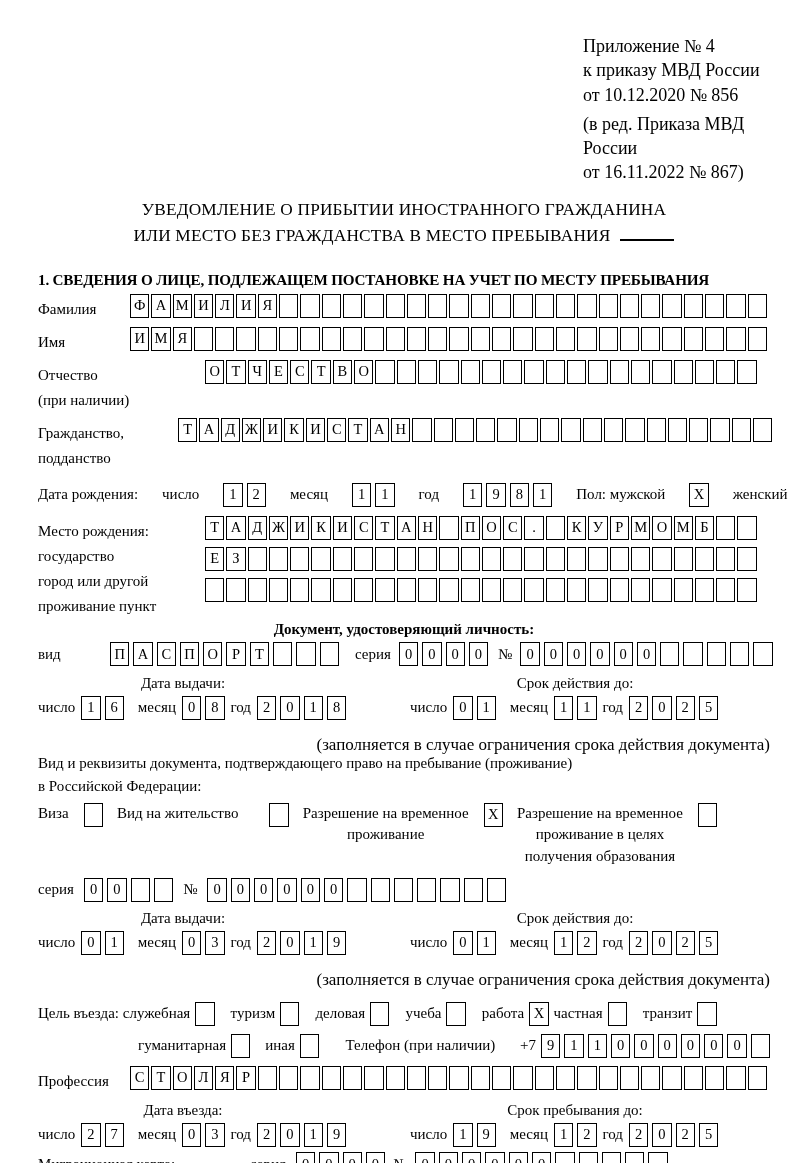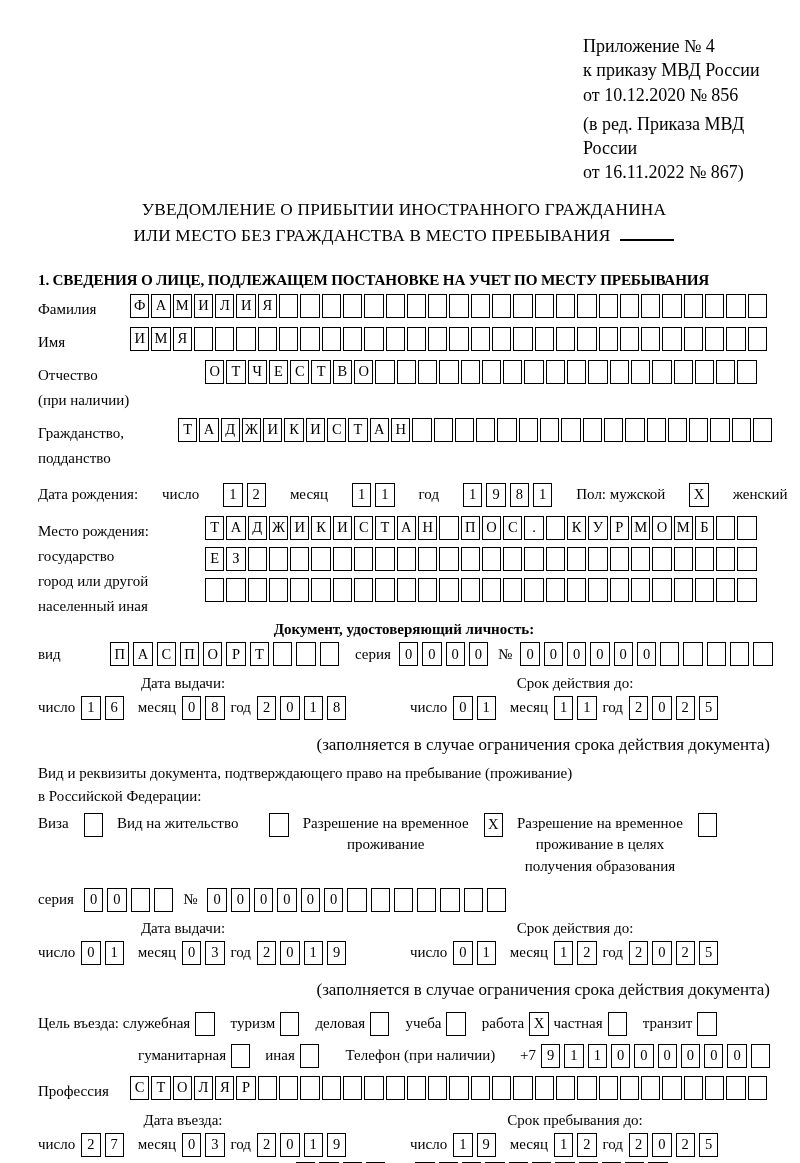--- a/index.html
+++ b/index.html
@@ -38,21 +38,21 @@
   
   .dp{display:flex;margin-top:8px;}
   .dp-left{width:372px;flex:none;}
   .dp-right{flex:1;}
   .dp-head{text-align:center;margin-bottom:4px;}
   .dp-left .dp-head{width:290px;}
   .dp-right .dp-head{width:330px;}
   .dfields{display:flex;align-items:center;gap:6px;white-space:nowrap;}
   .note-right{text-align:right;font-size:17px;margin-top:15px;}
 
-  .plain{margin-top:10px;}
+  .plain{margin-top:0;}
   .optrow{display:flex;align-items:flex-start;margin-top:8px;gap:14px;}
   .opt{display:flex;align-items:flex-start;gap:15px;}
   .opt .ol{line-height:1.45;}
   .opt .ctr{text-align:center;}
 
   .purp{display:flex;align-items:center;margin-top:12px;gap:5px;flex-wrap:nowrap;white-space:nowrap;}
   .purp .gap{width:6px;}
 </style>
 </head>
 <body>
@@ -247,21 +247,21 @@
     <span class="cells">
         <span class="cell"></span>
       </span>
   </div>
 
   <div class="frow" style="margin-top:9px;">
     <div class="flabel w167">
       <div>Место рождения:</div>
       <div>государство</div>
       <div>город или другой</div>
-      <div>населенный иная</div>
+      <div>проживание пункт</div>
     </div>
     <div class="stack">
       <span class="cells">
           <span class="cell">Т</span>
           <span class="cell">А</span>
           <span class="cell">Д</span>
           <span class="cell">Ж</span>
           <span class="cell">И</span>
           <span class="cell">К</span>
           <span class="cell">И</span>

